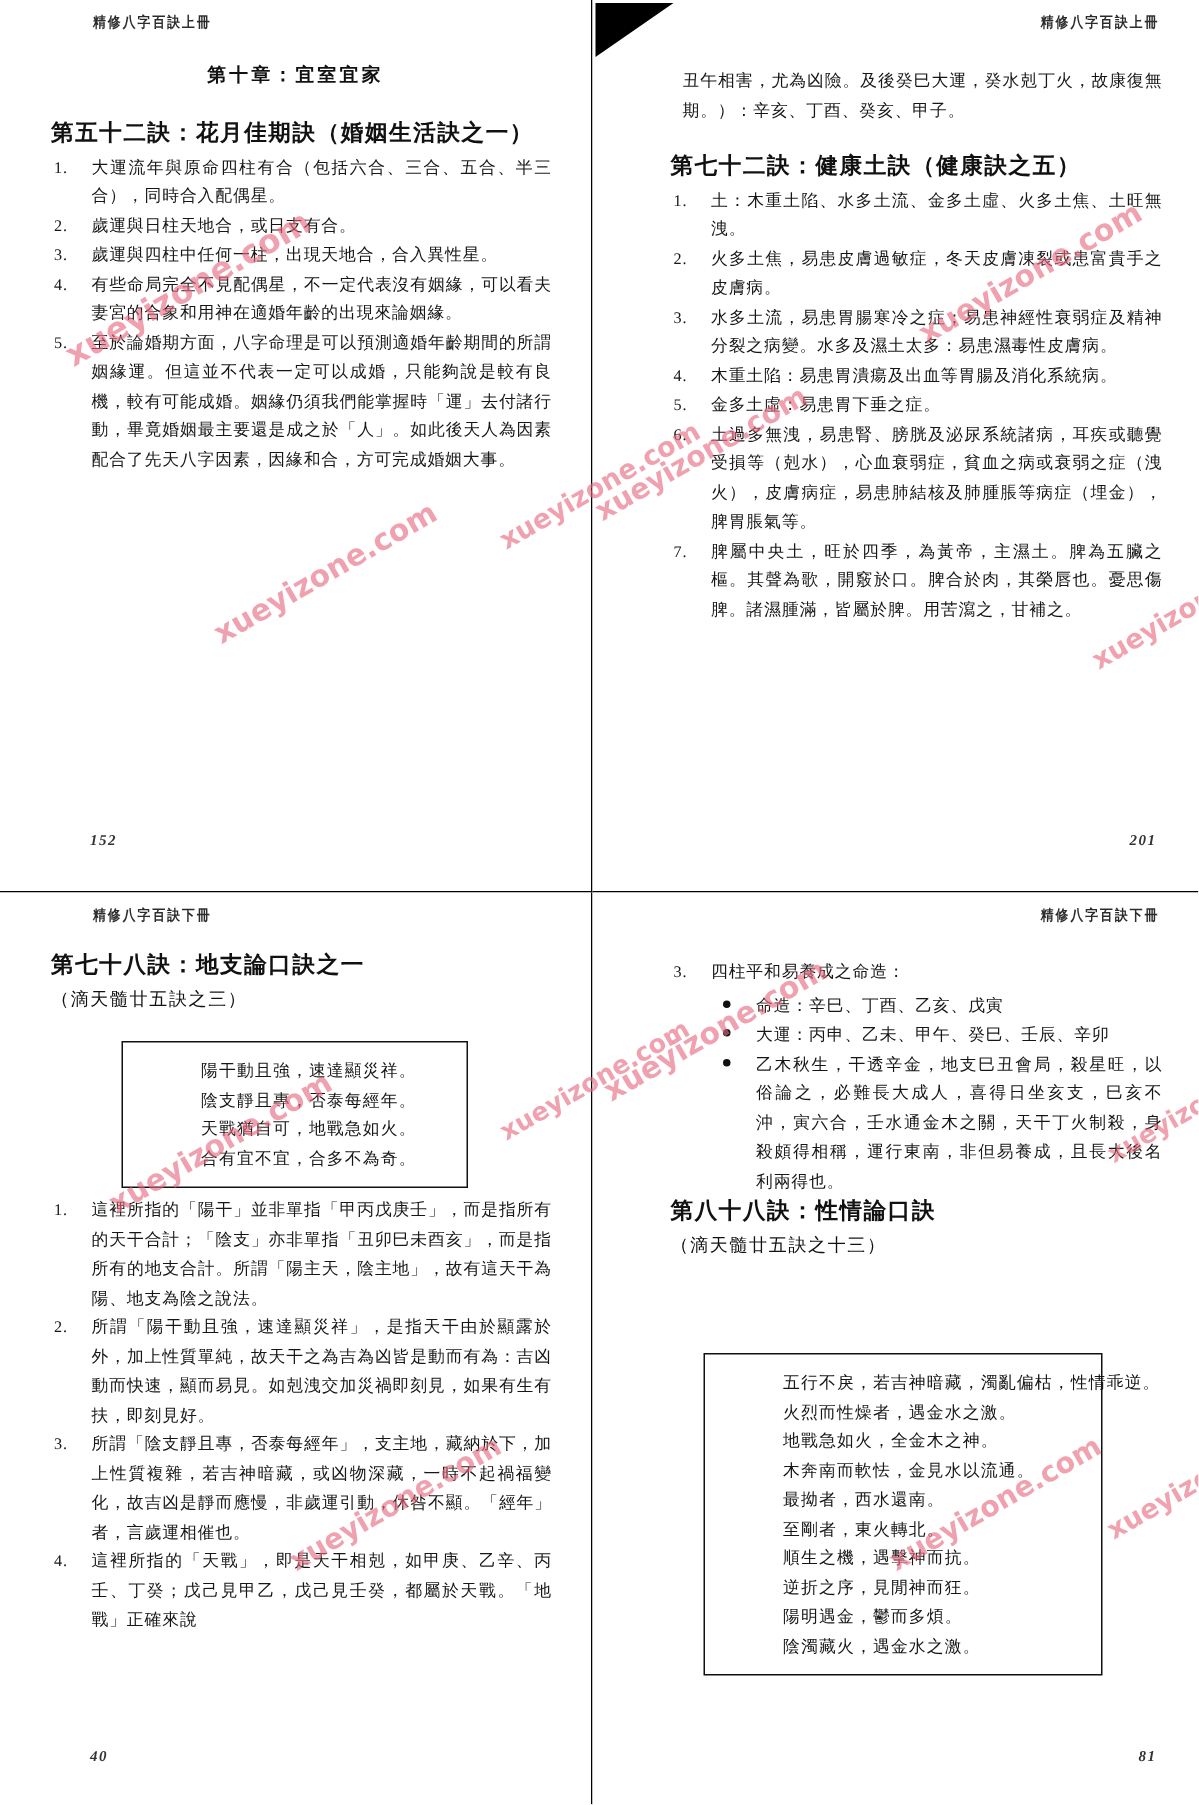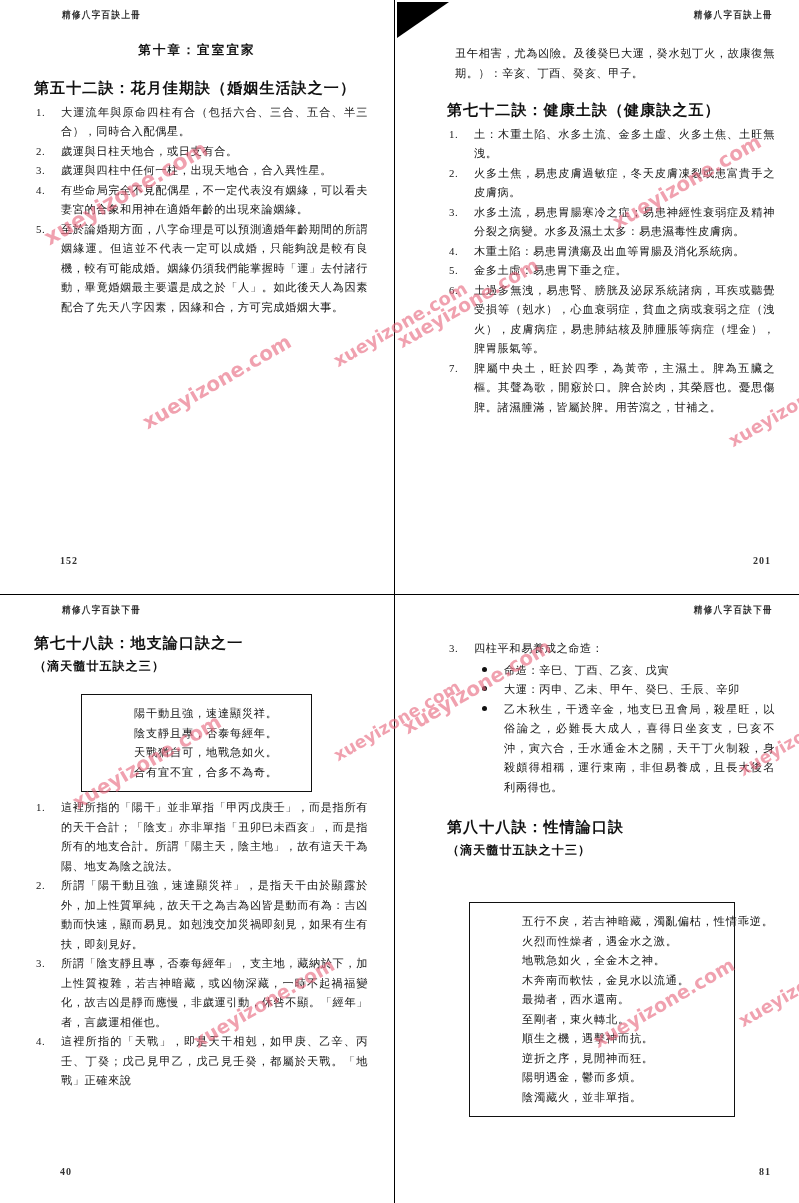--- a/index.html
+++ b/index.html
@@ -15,39 +15,39 @@
       border-left:52px solid #000;border-bottom:36px solid transparent;}
   .runhead{position:absolute;font-family:"DejaVu Serif","Liberation Serif",serif;
       font-weight:700;font-size:8.5px;color:#1a1a1a;letter-spacing:1.4px;
       transform:scaleY(1.15);transform-origin:left center;white-space:nowrap;opacity:.92;}
   .runhead.left{left:62px;top:10px;}
   .runhead.right{right:26px;top:10px;}
   .chapter{position:absolute;width:100%;text-align:center;font-weight:700;
       font-size:12.5px;letter-spacing:2.2px;color:#111;}
   .sect{font-weight:700;font-size:15px;letter-spacing:1.1px;color:#111;
       margin:0 0 3px 0;line-height:1.45;}
-  .sect2{font-weight:700;font-size:12px;letter-spacing:1.1px;color:#111;
+  .sect2{font-weight:400;font-size:12px;letter-spacing:1.1px;color:#111;
       margin:0 0 2px 0;line-height:1.45;}
   .body{position:absolute;color:#161616;font-size:11.2px;line-height:19.5px;
       letter-spacing:.6px;text-align:justify;}
   ol.list{list-style:none;margin:0;padding:0;}
   ol.list>li{position:relative;padding-left:27px;margin:0 0 0 0;}
   ol.list>li>.num{position:absolute;left:2px;top:0;width:20px;
       font-size:10.8px;color:#161616;font-family:"Liberation Serif",serif;}
   ol.list>li>.txt{display:block;font-family:Liberation Serif, serif;}
   ul.bul{list-style:none;margin:2px 0 0 0;padding:0;}
   ul.bul>li{position:relative;padding-left:30px;margin-bottom:0;}
   ul.bul>li>.dot{position:absolute;left:8px;top:6px;width:5px;height:5px;
       background:#111;border-radius:50%;}
   .versebox{position:absolute;border:1.4px solid #111;box-sizing:border-box;
       padding:9px 14px 9px 16px;color:#161616;font-size:11.2px;
       line-height:19.5px;letter-spacing:.8px;background:#fff;}
   .versebox div{white-space:nowrap;padding-left:36px;}
   .pagenum{position:absolute;font-family:"Liberation Serif","DejaVu Serif",serif;
-      font-weight:700;font-size:10px;color:#333;letter-spacing:1px;text-align:center;}
+      font-weight:700;font-style:italic;font-size:10px;color:#333;letter-spacing:1px;text-align:center;}
   .pagenum.l{left:60px;}
   .pagenum.r{right:28px;}
   .wm{position:absolute;color:#e8697f;opacity:.62;font-weight:700;
       font-family:"DejaVu Sans","Liberation Sans",sans-serif;white-space:nowrap;
       pointer-events:none;user-select:none;}
   .wm span{display:block;transform:rotate(-30deg);transform-origin:left bottom;}
 </style>
 </head>
 <body>
 
@@ -186,35 +186,35 @@
                   <span class="dot"></span>
                   <span>大運：丙申、乙未、甲午、癸巳、壬辰、辛卯</span>
                 </li>
                 <li>
                   <span class="dot"></span>
                   <span>乙木秋生，干透辛金，地支巳丑會局，殺星旺，以俗論之，必難長大成人，喜得日坐亥支，巳亥不沖，寅六合，壬水通金木之關，天干丁火制殺，身殺頗得相稱，運行東南，非但易養成，且長大後名利兩得也。</span>
                 </li>
               </ul>
             </li>
           </ol>
-          <div class="sect" style="margin-top:20px">第八十八訣：性情論口訣</div>
+          <div class="sect" style="">第八十八訣：性情論口訣</div>
           <div class="sect2">（滴天髓廿五訣之十三）</div>
         </div>
 
         <div class="versebox" style="left:74px;right:64px;top:307px;">
           <div>五行不戾，若吉神暗藏，濁亂偏枯，性情乖逆。</div>
           <div>火烈而性燥者，遇金水之激。</div>
           <div>地戰急如火，全金木之神。</div>
           <div>木奔南而軟怯，金見水以流通。</div>
           <div>最拗者，西水還南。</div>
           <div>至剛者，東火轉北。</div>
           <div>順生之機，遇擊神而抗。</div>
           <div>逆折之序，見閒神而狂。</div>
           <div>陽明遇金，鬱而多煩。</div>
-          <div>陰濁藏火，並非單指。</div>
+          <div>陰濁藏火，遇金水之激。</div>
         </div>
 
         <div class="pagenum r" style="bottom:26px">81</div>
       </div>
     </div>
 
   </div>
 
   <div id="wm-layer" style="position:absolute;inset:0;pointer-events:none;">
       <div class="wm" style="left: 52px; top: 225px; color: rgb(232, 105, 127); font-size: 22px;">

